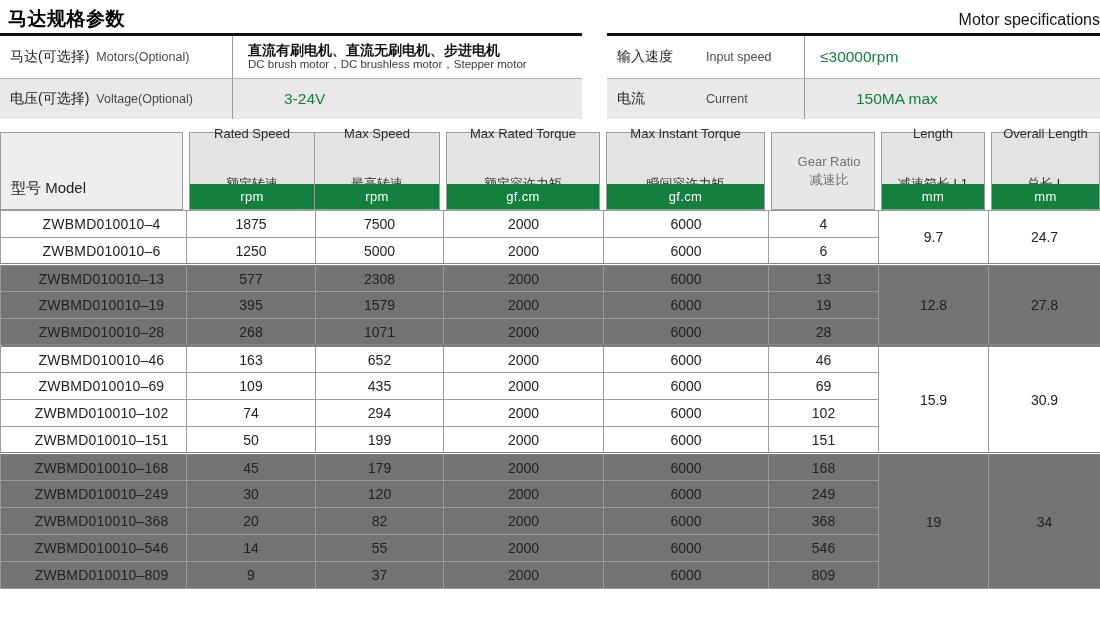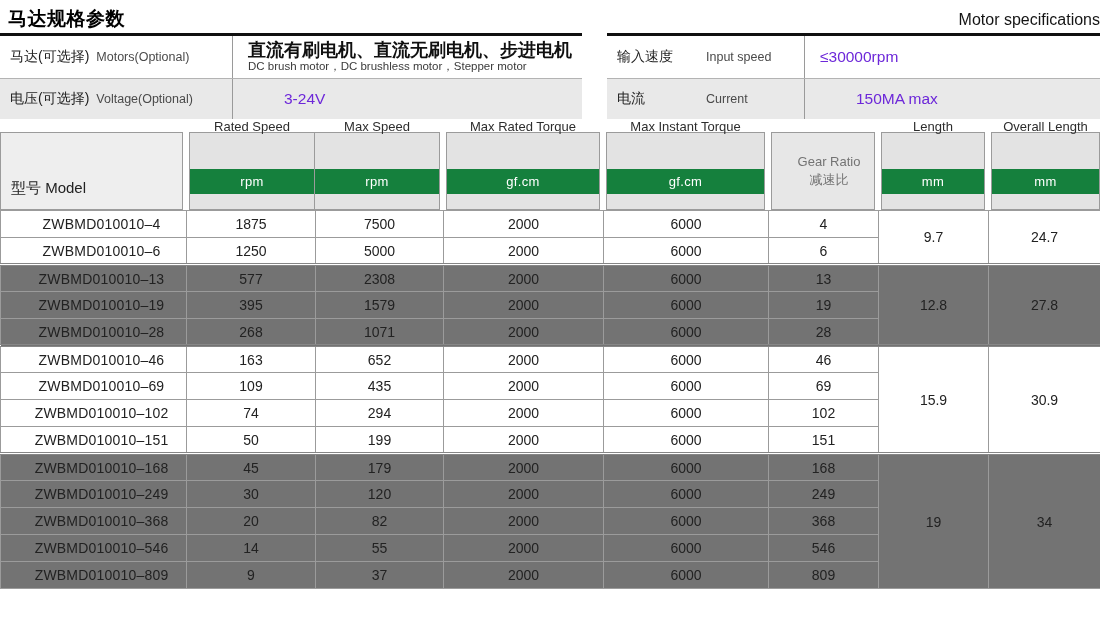--- a/index.html
+++ b/index.html
@@ -20,39 +20,39 @@
   .irow { display:flex; align-items:center; height:42px; background:#fff; }
   .irow.alt { background:#e9e9e9; border-top:1px solid #b3b3b3; height:41px;gap:36px; }
   .ilabel { height:100%; display:flex; align-items:center; padding-left:10px;
             border-right:1px solid #9a9a9a; }
   .info.left  .ilabel { width:233px; }
   .info.right .ilabel { width:198px; }
   .lzh { font-size:14px; color:#1d1d1d; font-weight:500; white-space:nowrap; }
   .len { font-size:12.5px; color:#4a4a4a; margin-left:7px; white-space:nowrap; }
   .info.right .lzh { width:82px; }
   .ival { flex:1; padding-left:15px; }
-  .vzh { font-size:18px; font-weight:bold; color:#101010; line-height:1.15; white-space:nowrap; }
+  .vzh { font-size:14px; font-weight:bold; color:#101010; line-height:1.15; white-space:nowrap; }
   .ven { font-size:11.5px; color:#3a3a3a; line-height:1.2; white-space:nowrap; }
-  .vbig { font-size:15.5px; color:#6d28d9; font-weight:500; }
+  .vbig { font-size:15.5px; color:#15803d; font-weight:500; }
 
   
   .spec-header { display:flex; gap:6px; margin-top:13px; height:78px; width:1100px; }
   .hblock { border:1px solid #9b9b9b; background:#e3e3e3; height:78px; }
   .hb-model { width:183px; background:#eeeeee; display:flex; align-items:flex-end;
               padding:11px 0 11px 10px; font-size:15px; color:#222; }
   .hb-speed { width:251px; display:flex; }
   .hb-rtorque { width:154px; }
   .hb-itorque { width:159px; }
   .hb-gear { width:104px; background:#e7e7e7; display:flex; flex-direction:column;
              justify-content:center; text-align:center; font-size:13px; color:#737373; line-height:1.35;padding-left:12px; }
   .hb-len { width:104px; }
   .hb-olen { width:109px; }
   .hcol { flex:1; display:flex; flex-direction:column; height:100%; }
   .hcol + .hcol { border-left:1px solid #9b9b9b; }
-  .hlabel { height:36px; display:flex; flex-direction:column; justify-content:center;
+  .hlabel { height:51px; display:flex; flex-direction:column; justify-content:center;
             text-align:center; font-size:13px; color:#2d2d2d; line-height:1.32;gap:32px; }
   .hunit { height:25px; background:#15803d; color:#fff; display:flex;
            align-items:center; justify-content:center; font-size:13px; letter-spacing:0.3px; }
 
   
   table.spec { width:1100px; border-collapse:collapse; table-layout:fixed; }
   table.spec td { border:1px solid #9b9b9b; height:27px; text-align:center;
                   font-size:14px; color:#222; background:#fff; padding:0; }
   table.spec td.model { text-align:center; padding-left:16px; letter-spacing:0.2px; }
   tbody.shaded td { background:#737373; }

